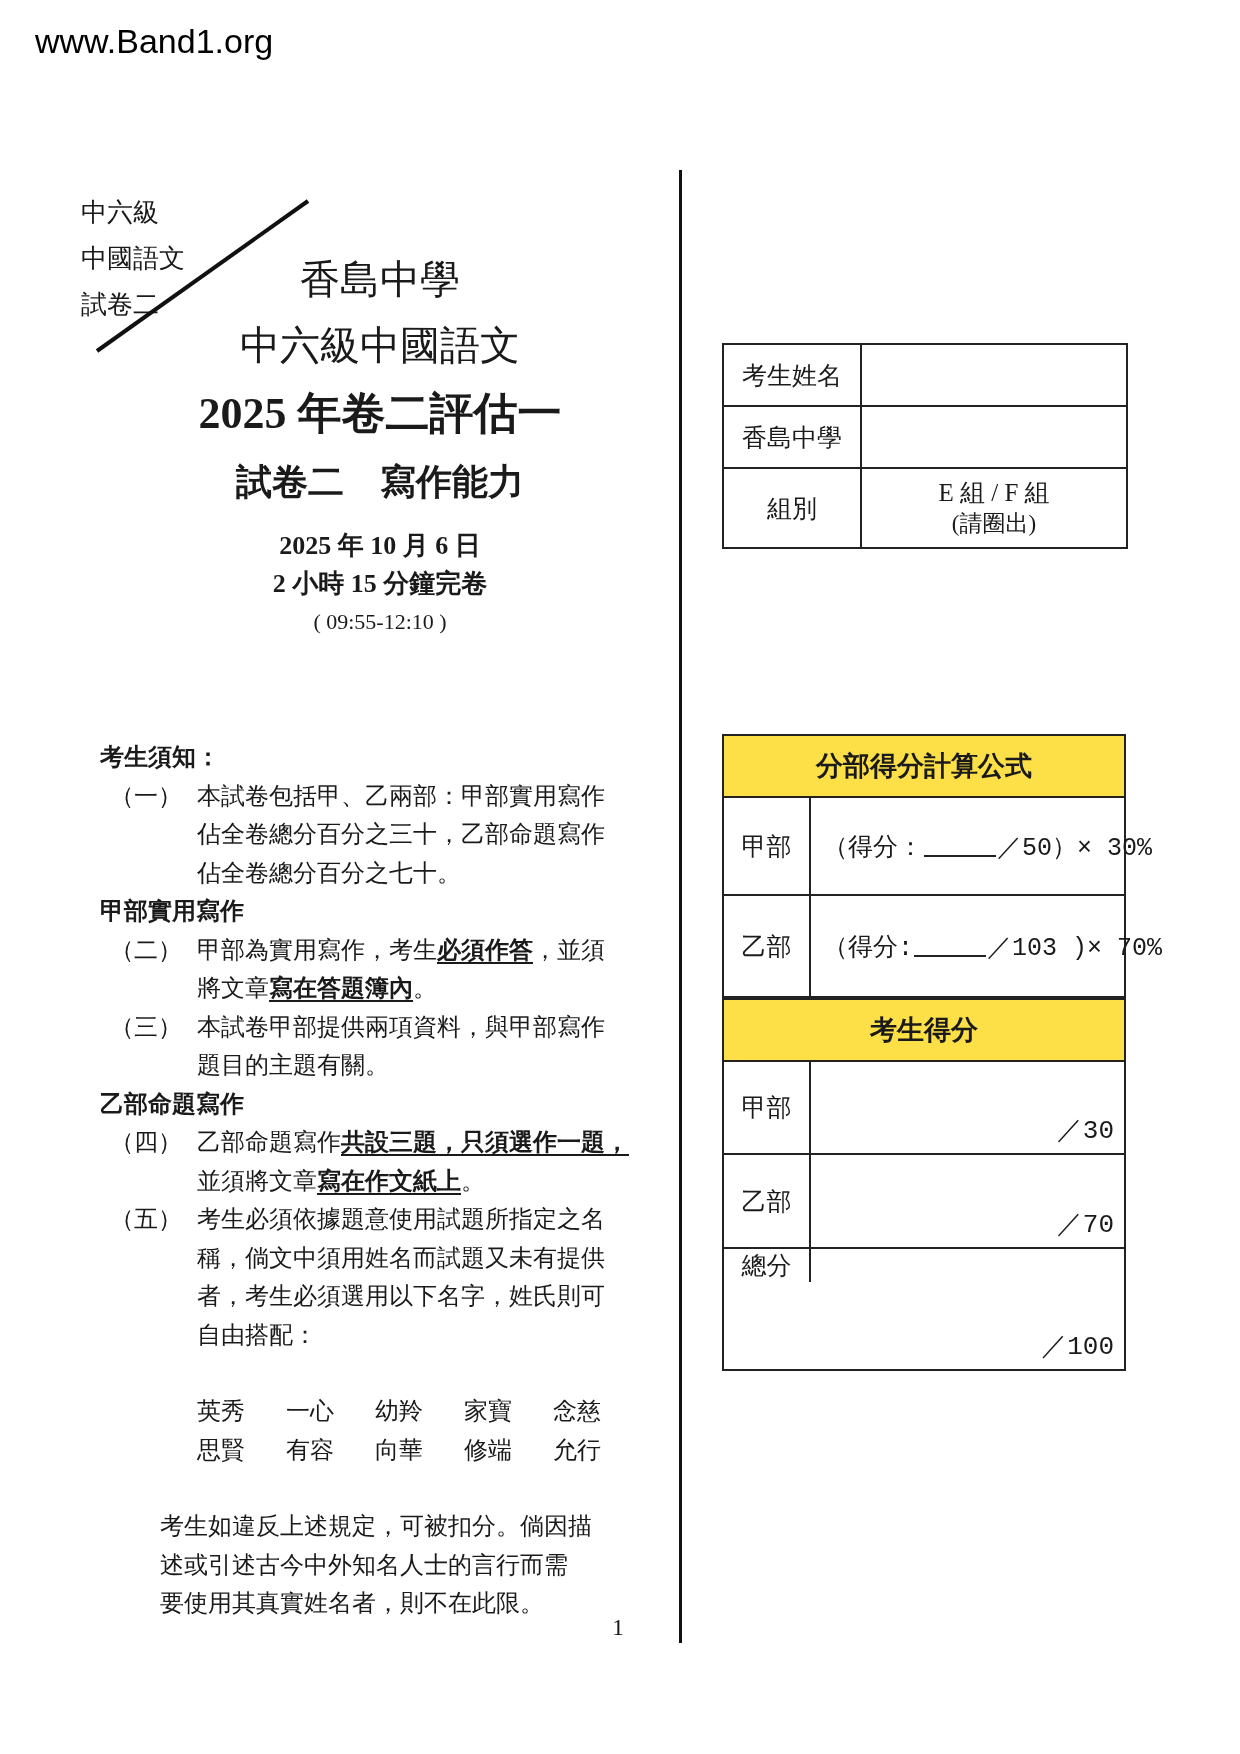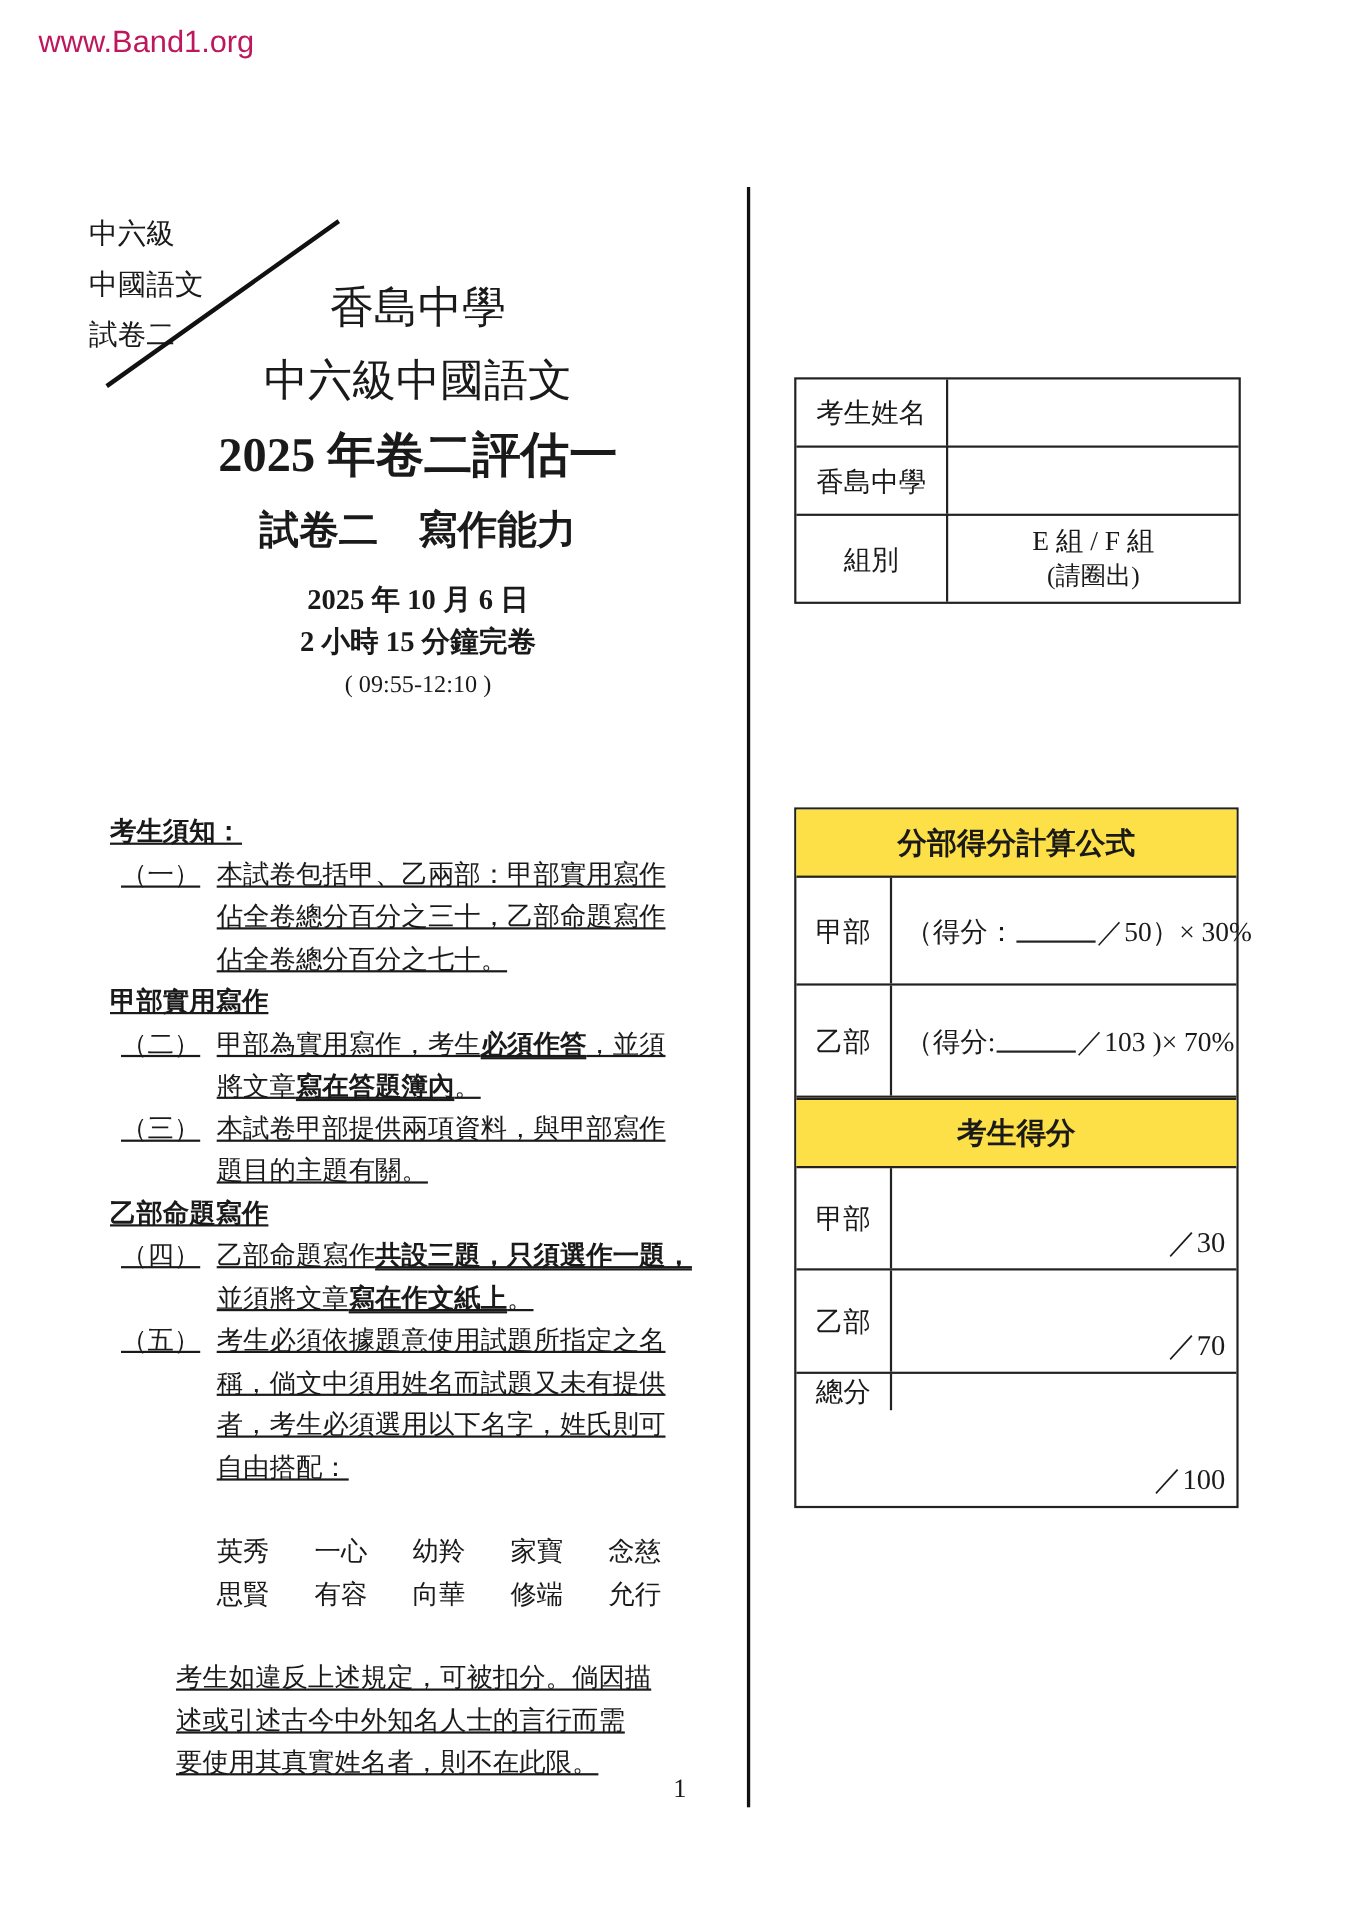--- a/index.html
+++ b/index.html
@@ -4,21 +4,21 @@
 <style>
   html,body{margin:0;padding:0;background:#888;}
   .page{
     position:relative;width:1240px;height:1754px;margin:0 auto;
     background:#ffffff;color:#1a1a1a;overflow:hidden;
     font-family:"Liberation Serif","DejaVu Serif",serif;
   }
   .abs{position:absolute;}
   
   .watermark{left:35px;top:22px;font-family:"Liberation Sans","DejaVu Sans",sans-serif;
-    font-size:28px;color:#be185d;}
+    font-size:34px;color:#000000;}
   
   .corner{left:81px;top:190px;font-size:26px;line-height:46px;white-space:nowrap;}
   
   .divider{left:679px;top:170px;width:3px;height:1473px;background:#111;}
   
   .titleblock{left:110px;top:256px;width:540px;text-align:center;white-space:nowrap;}
   .t-school{font-size:40px;line-height:48px;}
   .t-subject{font-size:40px;line-height:48px;margin-top:18px;}
   .t-exam{font-size:44px;line-height:52px;font-weight:bold;margin-top:18px;}
   .t-paper{font-size:36px;line-height:44px;font-weight:bold;margin-top:20px;}
@@ -33,31 +33,31 @@
   .info-table .cell.r0{border-top:none;}
   .info-table .cell.c0{border-left:none;}
   .lbl{font-size:25px;}
   .group-line1{font-size:25px;line-height:32px;}
   .group-line2{font-size:23px;line-height:30px;}
   
   .marks-table{left:722px;top:734px;width:400px;border:2px solid #222;}
   .m-header{height:60px;background:#fde047;display:flex;align-items:center;justify-content:center;
     font-size:27px;font-weight:bold;border-bottom:2px solid #222;}
   .m-header.mid{border-top:2px solid #222;}
-  .m-row{display:flex;border-bottom:2px solid #222;}
+  .m-row{display:flex;border-bottom:2px solid #222;font-family:Liberation Mono, monospace;}
   .m-row:last-child{border-bottom:none;flex-direction:column;}
   .m-label{width:85px;flex:none;border-right:2px solid #222;display:flex;align-items:center;
     justify-content:center;font-size:25px;}
   .m-val{flex:1;display:flex;align-items:center;padding-left:12px;font-size:25px;white-space:nowrap;}
   .m-val .blank{display:inline-block;width:72px;height:20px;border-bottom:2px solid #222;margin:0 1px;}
   .m-score{flex:1;display:flex;align-items:flex-end;justify-content:flex-end;
     padding:0 10px 6px 0;font-size:26px;margin-left:12px;}
   .h96{height:96px;} .h100{height:100px;} .h91{height:91px;} .h92{height:92px;} .h120{height:120px;}
   
-  .notes{left:100px;top:738px;width:560px;font-size:24px;line-height:38.5px;text-decoration:underline;}
+  .notes{left:100px;top:738px;width:560px;font-size:24px;line-height:38.5px;}
   .n-heading{font-weight:bold;}
   .n-subhead{font-weight:bold;}
   .n-item{display:flex;}
   .n-marker{flex:none;width:87px;margin-left:10px;}
   .n-lines{flex:1;white-space:nowrap;}
   .em{font-weight:bold;text-decoration:underline;text-underline-offset:4px;}
   .names{margin-left:97px;margin-top:38px;}
   .names .nm{display:inline-block;margin-right:41px;}
   .footer-note{margin-left:60px;margin-top:38px;white-space:nowrap;}
   .pagenum{left:612px;top:1614px;font-size:24px;}

